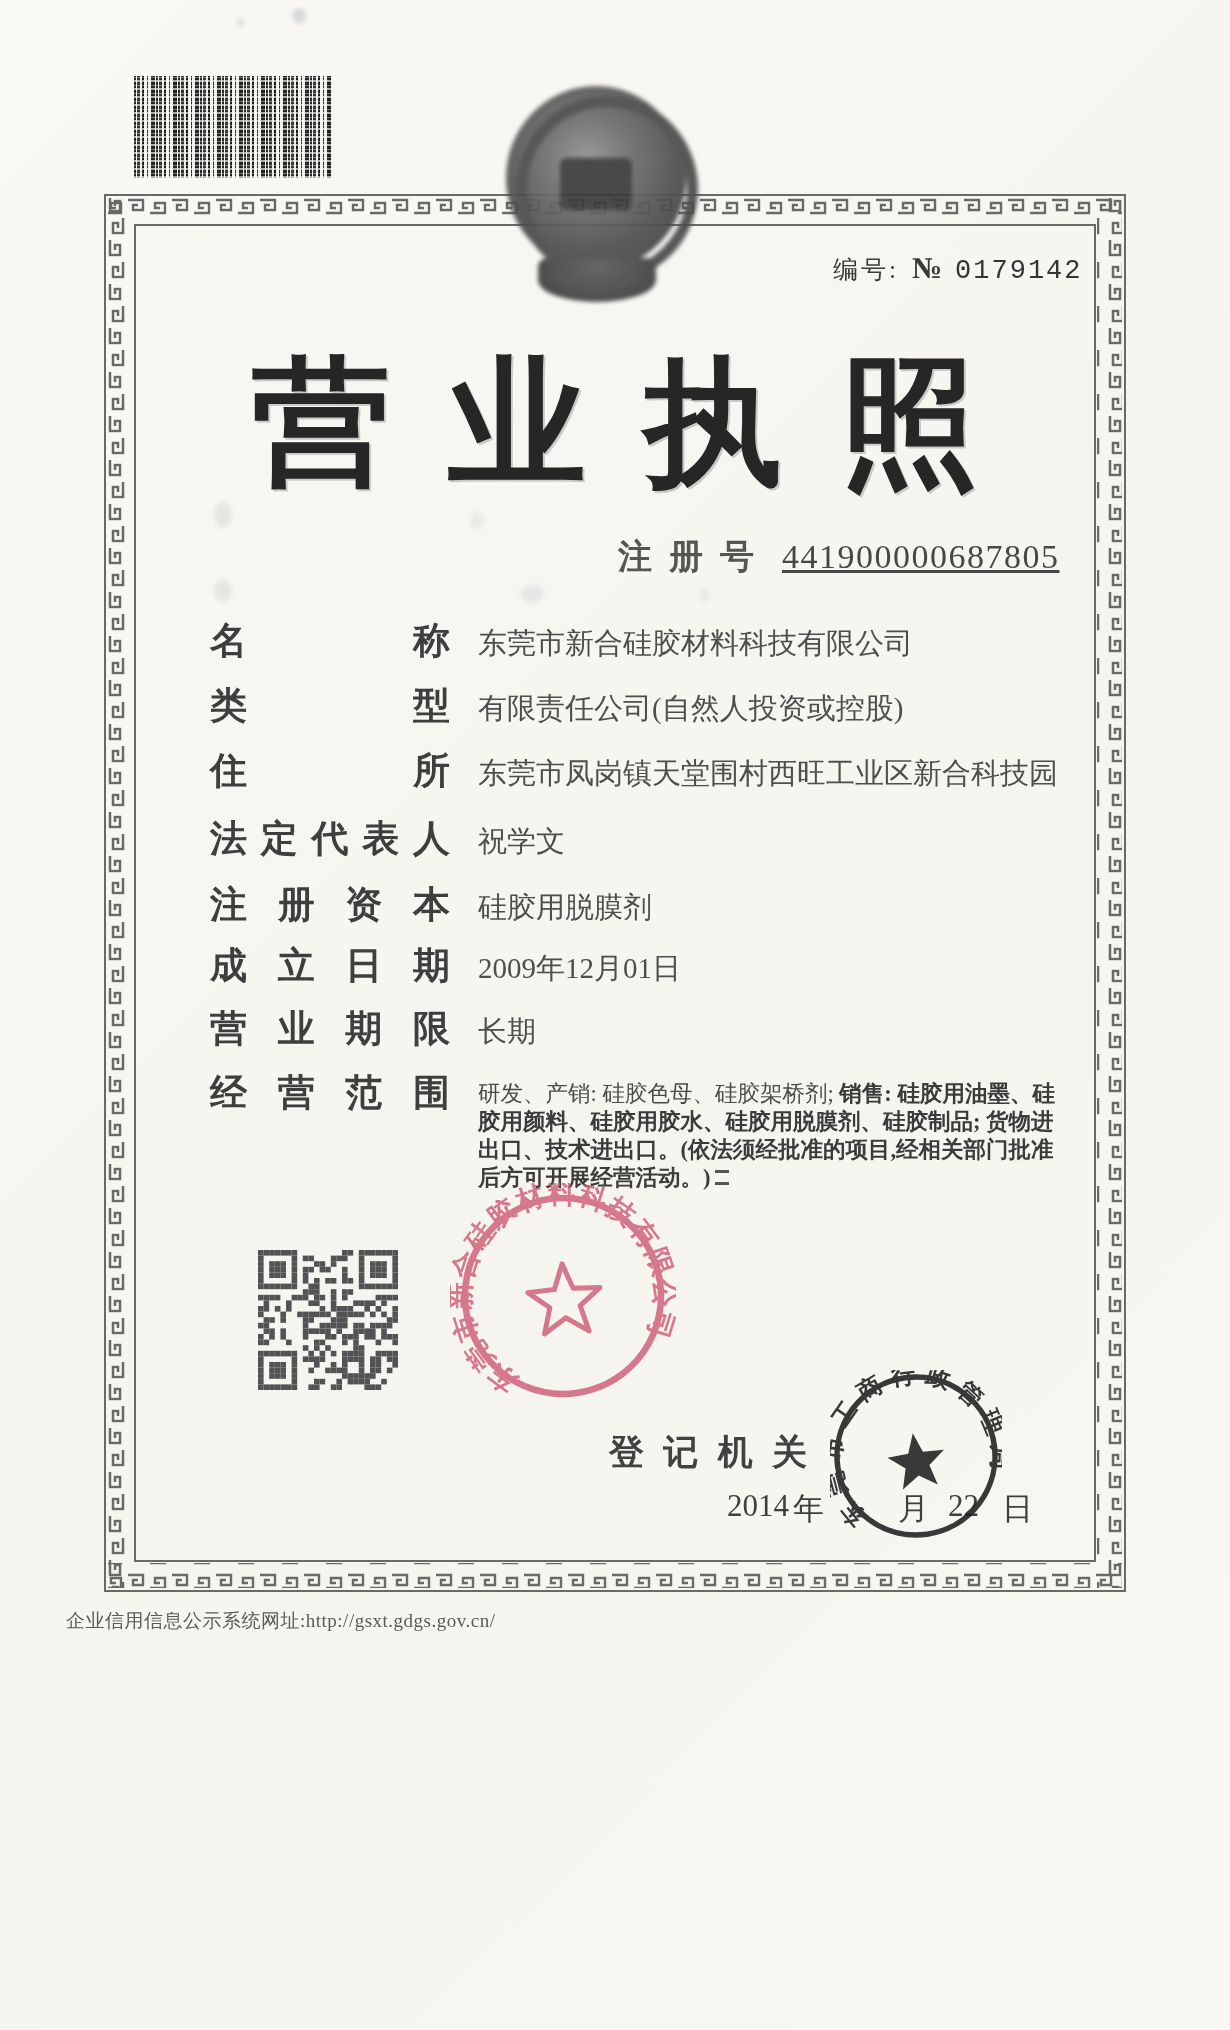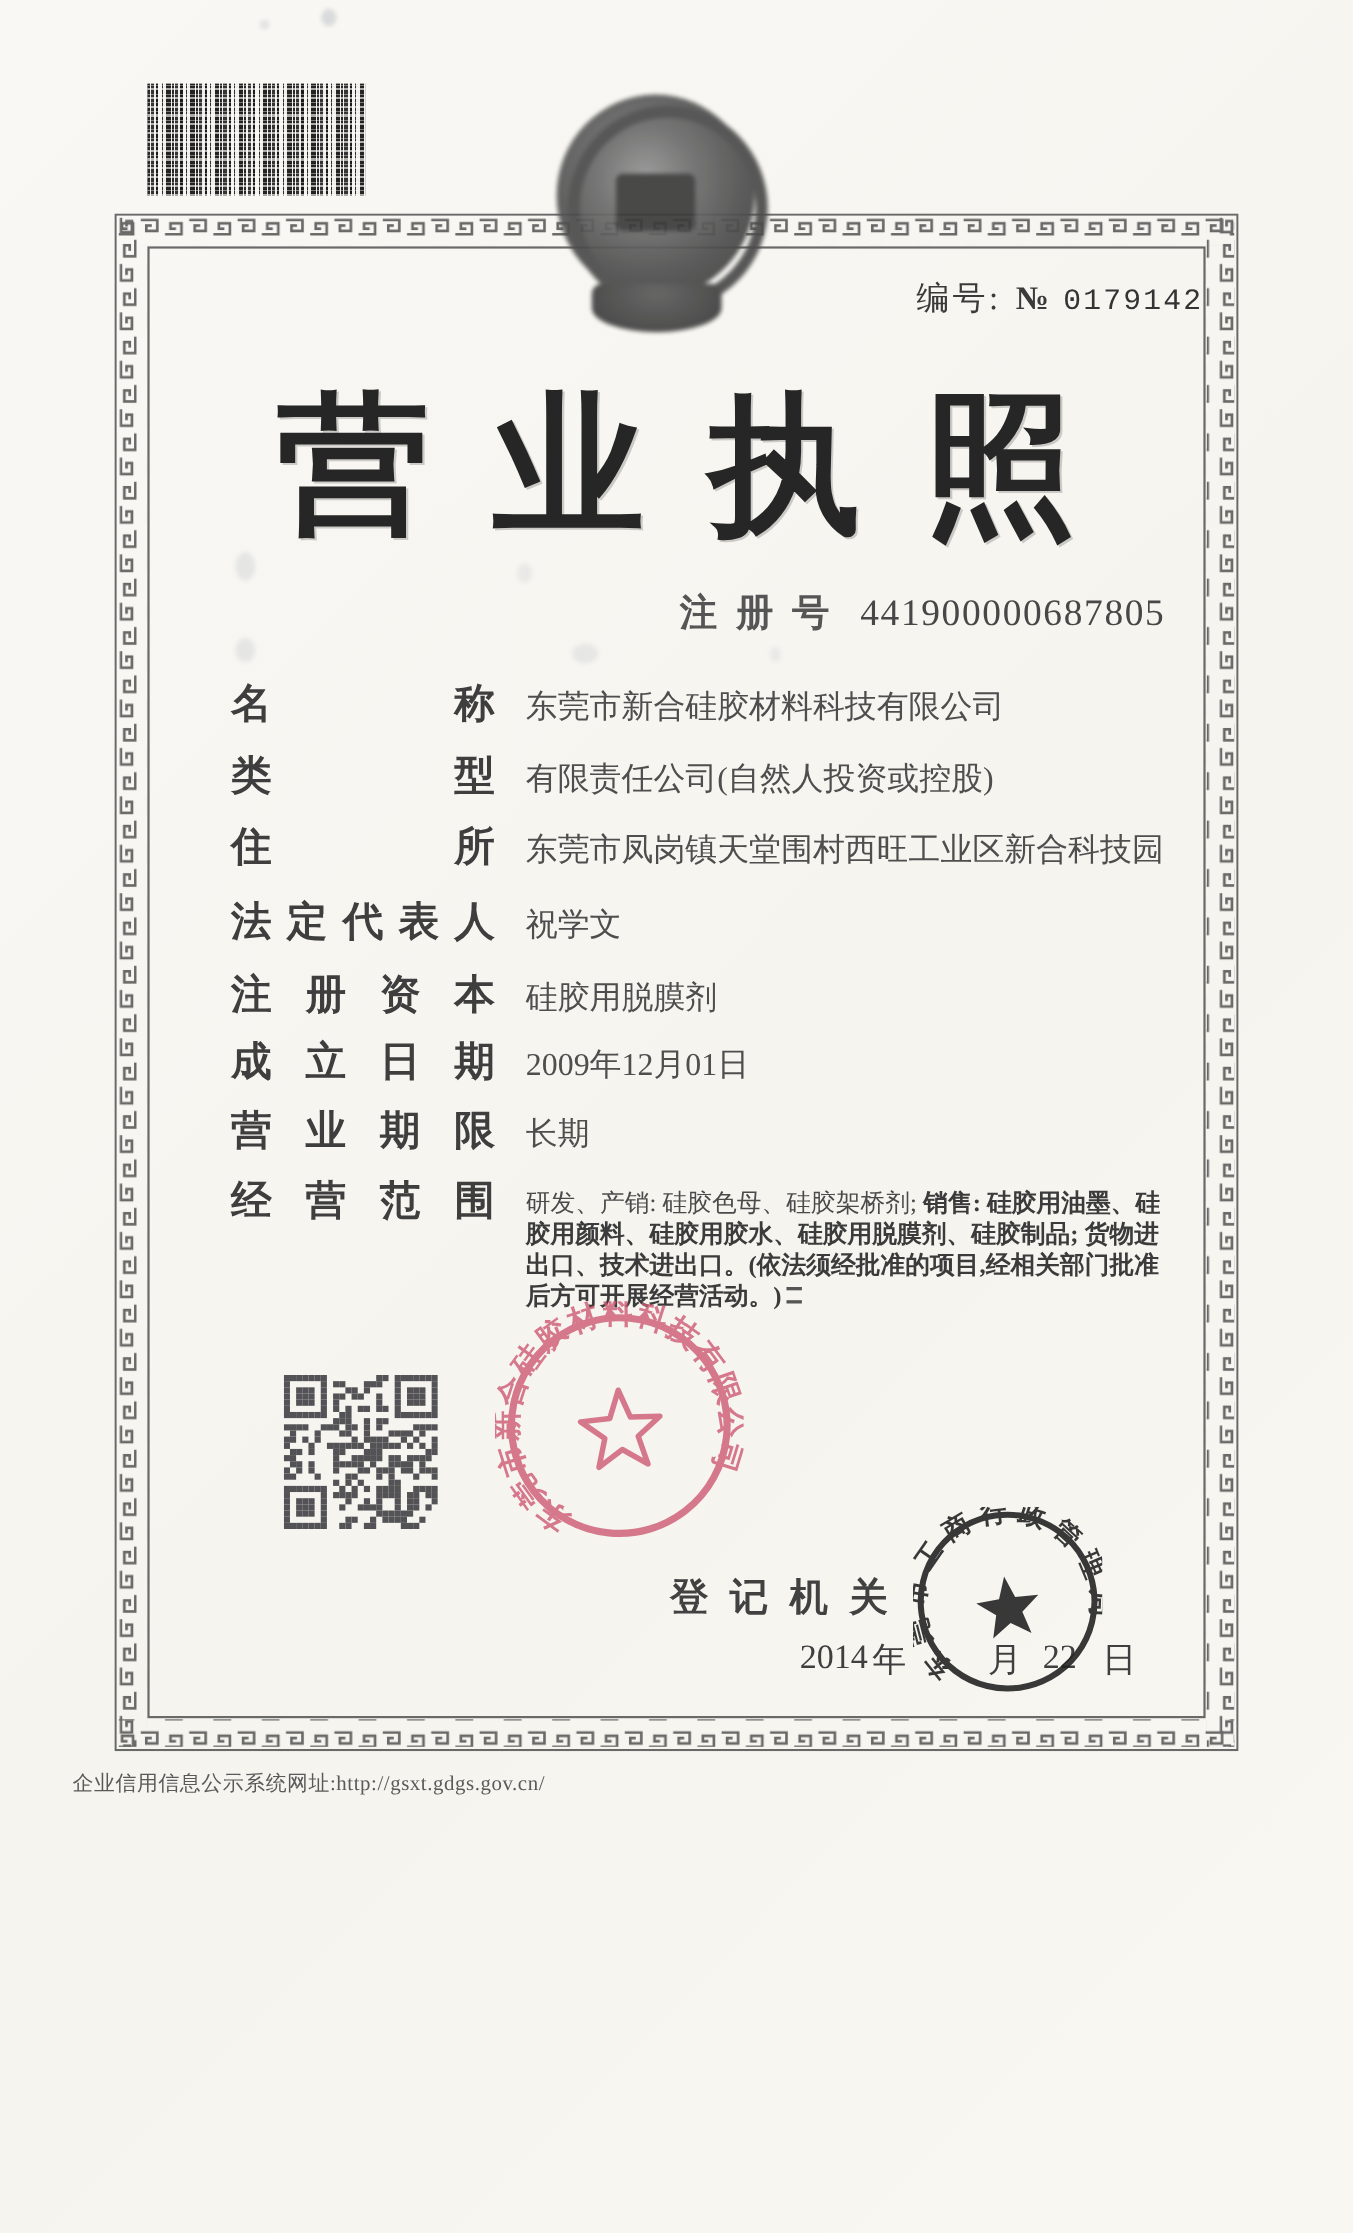--- a/index.html
+++ b/index.html
@@ -18,37 +18,37 @@
     filter:blur(.45px) contrast(1.05);
   }
   .emblem{position:absolute; left:502px; top:80px; width:188px; height:222px; filter:blur(2px); opacity:.93; z-index:5;}
   .emblem .disc{position:absolute; left:4px; top:6px; width:180px; height:184px; border-radius:50%;
     background:radial-gradient(circle at 45% 40%,#949494 0%,#6f6f6f 28%,#525252 58%,#404040 86%,#3a3a3a 100%);}
   .emblem .ring{position:absolute; left:14px; top:16px; width:160px; height:164px; border-radius:50%; border:11px solid #4c4c4c;}
   .emblem .tower{position:absolute; left:58px; top:78px; width:72px; height:52px; background:#3c3c3c; border-radius:6px;}
   .emblem .base{position:absolute; left:36px; bottom:0; width:118px; height:44px; background:radial-gradient(ellipse at 50% 20%,#5c5c5c,#3e3e3e 80%); border-radius:10px 10px 55% 55%;}
 
   .serial{position:absolute; left:833px; top:251px; display:flex; align-items:baseline; gap:13px; color:#3a3a3a; z-index:6;}
-  .serial .lbl{font-size:30px; letter-spacing:3px;}
+  .serial .lbl{font-size:25px; letter-spacing:3px;}
   .serial .sym{font-size:30px; font-weight:700; font-family:"Liberation Serif",serif;}
   .serial .num{font-size:27px; letter-spacing:2px; font-family:"Liberation Mono","DejaVu Sans Mono",monospace; color:#343434;}
 
   
   .frame{position:absolute; left:104px; top:194px; z-index:1; opacity:.88;}
 
   
   .title{
     position:absolute; left:0; width:1230px; top:348px; margin:0; text-align:center;
     font-family:"DejaVu Sans","Liberation Sans",sans-serif;
     font-size:138px; line-height:150px; font-weight:900; letter-spacing:58px; text-indent:58px;
     color:#262626; text-shadow:2px 2px 0 rgba(70,70,70,.25); z-index:2;
   }
   .regno{position:absolute; left:618px; top:534px; display:flex; align-items:baseline; z-index:2;}
   .regno .spread{width:136px; font-size:34px; font-weight:600; color:#555;}
-  .regno .num{margin-left:28px; font-size:34px; color:#474747; letter-spacing:1.5px;}
+  .regno .num{margin-left:28px; font-size:34px; color:#474747; letter-spacing:1.5px;text-decoration:underline;}
 
   
   .row{position:absolute; left:210px; display:flex; align-items:flex-start; z-index:2;}
   .row .label{width:240px; font-size:37px; line-height:42px; font-weight:700; color:#3e3e3e; display:flex; justify-content:space-between; flex:none;}
   .row .value{margin-left:28px; width:592px; font-size:29px; line-height:36px; color:#4e4e4e; padding-top:5px;}
   .row.scope .value{font-size:22.5px; line-height:28px; padding-top:8px; color:#4a4a4a;}
   .scope-bold{font-weight:700; color:#3b3b3b;}
   .scope-mark{display:inline-block; width:14px; height:9px; margin-left:4px;
     border-top:3px solid #555; border-bottom:3px solid #555; vertical-align:baseline;}
   .spread{display:flex; justify-content:space-between;}

